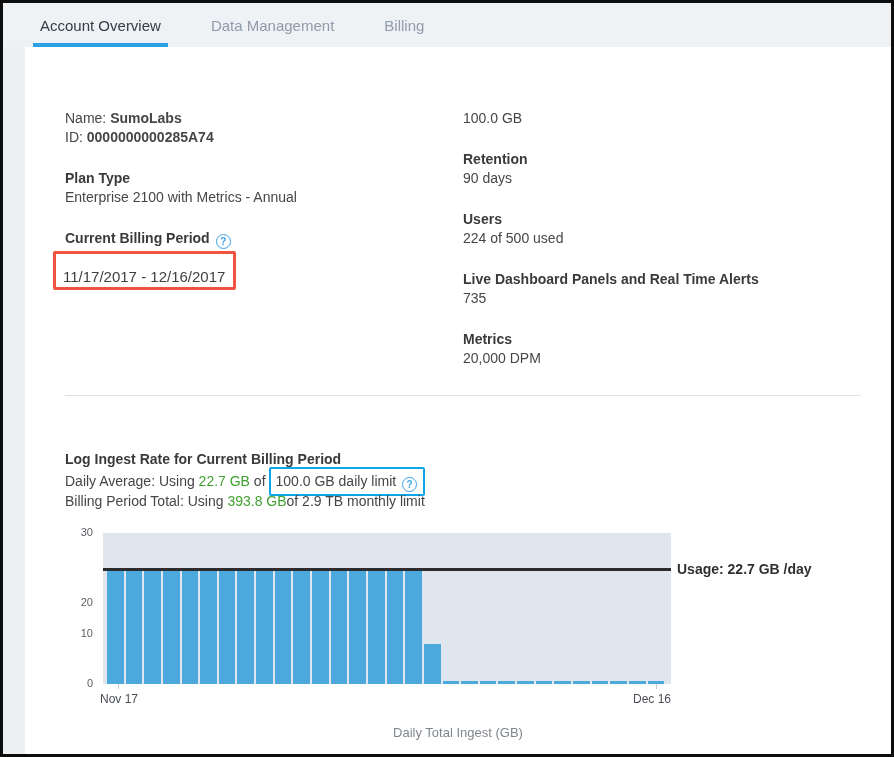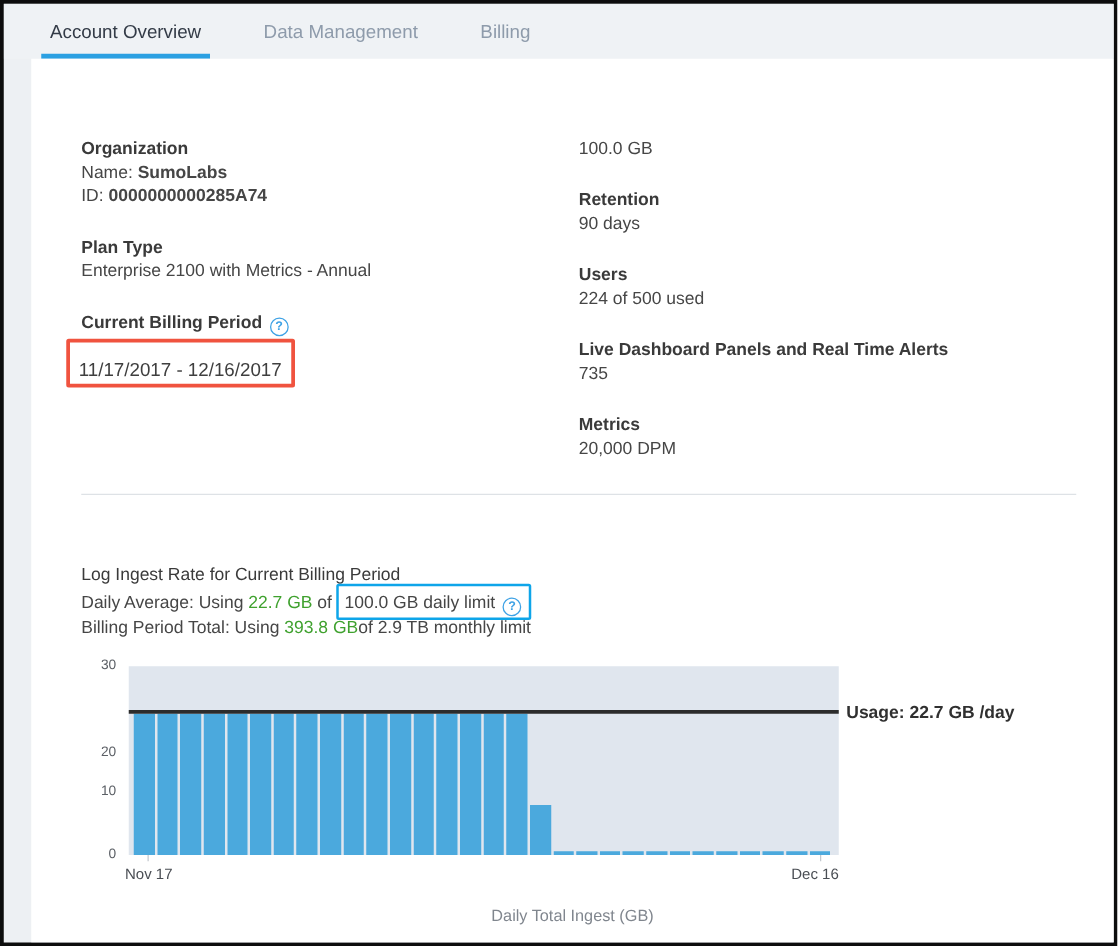--- a/index.html
+++ b/index.html
@@ -23,21 +23,21 @@
   .v { color:#464646; font-size:14px; line-height:19px; }
   .b { font-weight:bold; }
 
   .date-box { display:inline-block; border:3px solid #f0533f; border-radius:2px; padding:14px 8px 2px 7px; margin:2px 0 0 -12px; font-size:15px; color:#3f3f3f; }
 
   .help { display:inline-flex; width:15px; height:15px; border:1px solid #3ea2e5; border-radius:50%; color:#3ea2e5; font-size:10px; line-height:13px; justify-content:center; align-items:center; margin-left:6px; vertical-align:-2px; font-weight:bold; cursor:pointer; }
 
   .divider { position:absolute; left:40px; top:348px; width:796px; height:1px; background:#dee2e6; }
 
   
-  .ingest-heading { position:absolute; left:40px; top:404px; font-weight:normal; font-size:14px; color:#3a3a3a; }
+  .ingest-heading { position:absolute; left:40px; top:404px; font-weight:bold; font-size:14px; color:#3a3a3a; }
   .ingest-line1 { position:absolute; left:40px; top:420px; font-size:14px; color:#464646; line-height:24px; }
   .ingest-line2 { position:absolute; left:40px; top:446px; font-size:14px; color:#464646; }
   .green { color:#3fa12e; }
   .limit-box { display:inline-block; border:2px solid #0ea5e9; border-radius:2px; padding:0 6px 1px 5px; margin-left:3px; color:#464646; }
 
   
   .plot { position:absolute; left:78px; top:486px; width:568px; height:151px; background:#e0e6ee; }
   .bars { position:absolute; left:4px; right:7px; top:0; bottom:0; display:flex; align-items:flex-end; gap:2px; }
   .bar { flex:1 1 0; background:#4ba9dd; }
   .usage-line  { position:absolute; left:78px; top:521px; width:568px; height:3px; background:#2c2c2c; }
@@ -58,21 +58,20 @@
   <div class="tabbar">
     <div class="tab active">Account Overview</div>
     <div class="tab">Data Management</div>
     <div class="tab">Billing</div>
   </div>
 
   <div class="card">
 
     <div class="col-left">
       <div class="block">
-        <div class="h">Organization</div>
         <div class="v"><span>Name: </span><span class="b">SumoLabs</span></div>
         <div class="v"><span>ID: </span><span class="b">0000000000285A74</span></div>
       </div>
       <div class="block">
         <div class="h">Plan Type</div>
         <div class="v">Enterprise 2100 with Metrics - Annual</div>
       </div>
       <div class="block">
         <div class="h"><span>Current Billing Period</span><span class="help">?</span></div>
         <div><span class="date-box">11/17/2017 - 12/16/2017</span></div>

